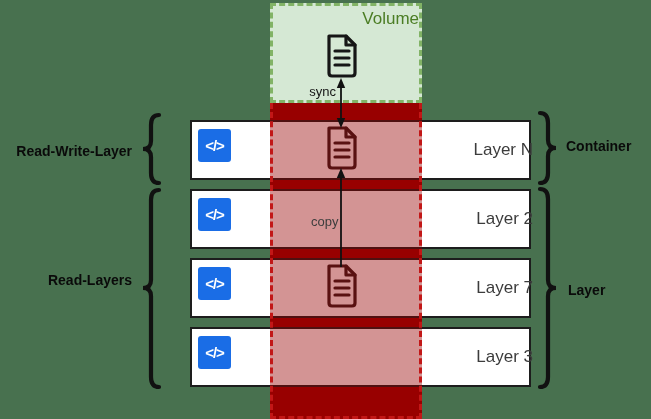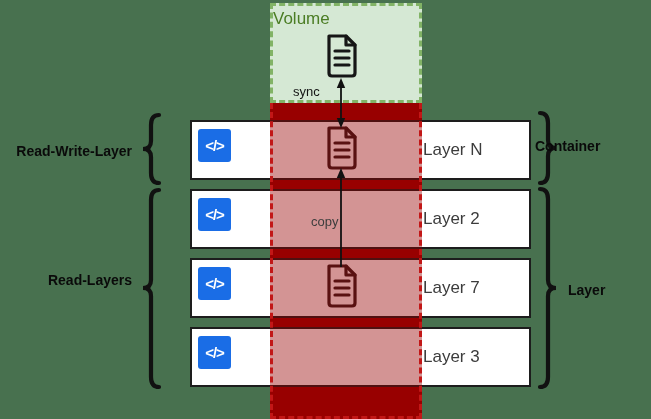--- a/index.html
+++ b/index.html
@@ -5,56 +5,56 @@
   html,body{margin:0;padding:0;}
   body{background:#48714f;font-family:"Liberation Sans","DejaVu Sans",sans-serif;}
   .canvas{position:relative;width:651px;height:419px;background:#48714f;overflow:hidden;}
 
   
   .column-base{position:absolute;left:270px;top:103px;width:152px;height:316px;background:#9a0000;z-index:1;}
 
   
   .volume-box{position:absolute;left:270px;top:3px;width:152px;height:100px;box-sizing:border-box;
     background:#d5e8d4;border:3px dashed #82b366;z-index:2;}
-  .volume-label{position:absolute;left:0;top:3px;width:100%;text-align:left;
+  .volume-label{position:absolute;left:0;top:3px;width:100%;text-align:right;
     font-size:17px;color:#4b7d24;}
 
   
   .layer-row{position:absolute;left:190px;width:341px;height:60px;box-sizing:border-box;
     background:#ffffff;border:2px solid #1d1d1d;z-index:2;}
   .row-n{top:120px;} .row-3{top:189px;} .row-2{top:258px;} .row-1{top:327px;}
   .code-icon{position:absolute;left:6px;top:7px;width:33px;height:33px;border-radius:3px;
     background:#1a6de6;color:#ffffff;font-weight:bold;font-size:15px;line-height:33px;
     text-align:center;letter-spacing:-1px;}
   .layer-label{position:absolute;left:231px;top:0;width:110px;height:56px;line-height:56px;
-    text-align:left;font-size:17px;color:#3c3c3c;}
+    text-align:right;font-size:17px;color:#3c3c3c;}
 
   
   .column-overlay{position:absolute;left:270px;top:103px;width:152px;height:316px;box-sizing:border-box;
     background:rgba(150,0,0,0.42);border-left:3px dashed #c21717;border-right:3px dashed #c21717;
     border-bottom:3px dashed #c21717;z-index:3;}
 
   
   .brace{position:absolute;z-index:2;}
   .side-label{position:absolute;font-size:14px;font-weight:bold;color:#0a0a0a;z-index:2;white-space:nowrap;}
   .lbl-rwl{left:2px;top:143px;width:130px;text-align:right;}
   .lbl-rl{left:2px;top:272px;width:130px;text-align:right;}
-  .lbl-container{left:535px;top:138px;}
+  .lbl-container{left:566px;top:138px;}
   .lbl-image{left:568px;top:282px;}
 
   
   .doc-icon{position:absolute;z-index:4;}
   .doc-volume{left:325px;top:34px;}
   .doc-layer-n{left:325px;top:126px;}
   .doc-layer-2{left:325px;top:264px;}
   .arrow{position:absolute;z-index:4;}
   .arrow-sync{left:334px;top:78px;}
   .arrow-copy{left:334px;top:168px;}
   .anno{position:absolute;z-index:5;font-size:13px;white-space:nowrap;}
-  .anno-sync{left:293px;top:84px;width:43px;text-align:left;color:#141414;}
+  .anno-sync{left:293px;top:84px;width:43px;text-align:right;color:#141414;}
   .anno-copy{left:311px;top:214px;width:38px;color:#3d3d3d;}
 </style>
 </head>
 <body>
 
 <div class="canvas">
 
   <div class="column-base"></div>
 
   <div class="volume-box">

